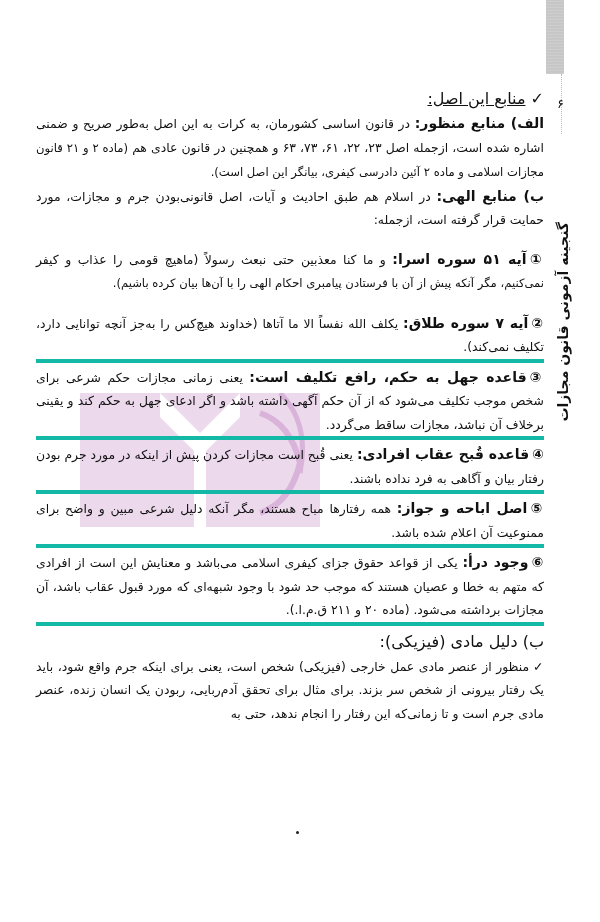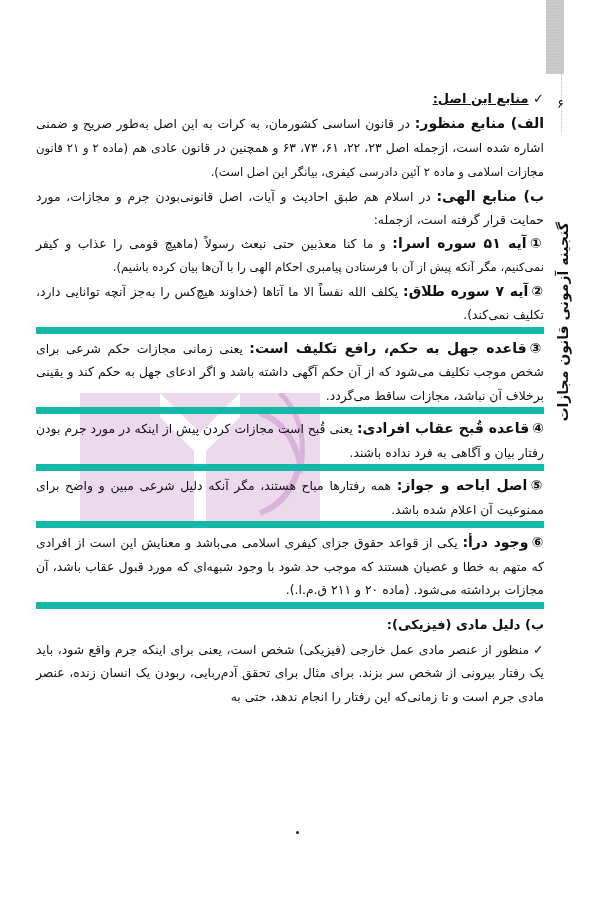--- a/index.html
+++ b/index.html
@@ -70,32 +70,32 @@
       direction: rtl;
       text-align: justify;
       z-index: 1;
       font-size: 12.4px;
       line-height: 23.5px;
     }
     .content p {
       margin: 0;
     }
     .heading {
-      font-size: 13px;
-      font-weight: bold;
+      font-size: 16px;
+      font-weight: normal;
       line-height: 26px;
     }
     .heading .ul { text-decoration: underline; }
     .lead { font-weight: bold; font-size: 14px; }
     .item {
-      border-top: 7px solid #14b8a6;
+      border-top: 4px solid #14b8a6;
       padding-top: 3px;
       margin-top: 2px;
     }
-    .item.tight { border-top: none; padding-top: 0; margin-top: 0; }
+    .item.tight { border-top: none; padding-top: 0; margin-top: 16px; }
     .num {
       font-weight: bold;
       font-size: 14px;
       margin-left: 3px;
     }
     .small { font-size: 11.6px; }
     .footer-dot {
       position: absolute;
       left: 296px;
       top: 831px;

